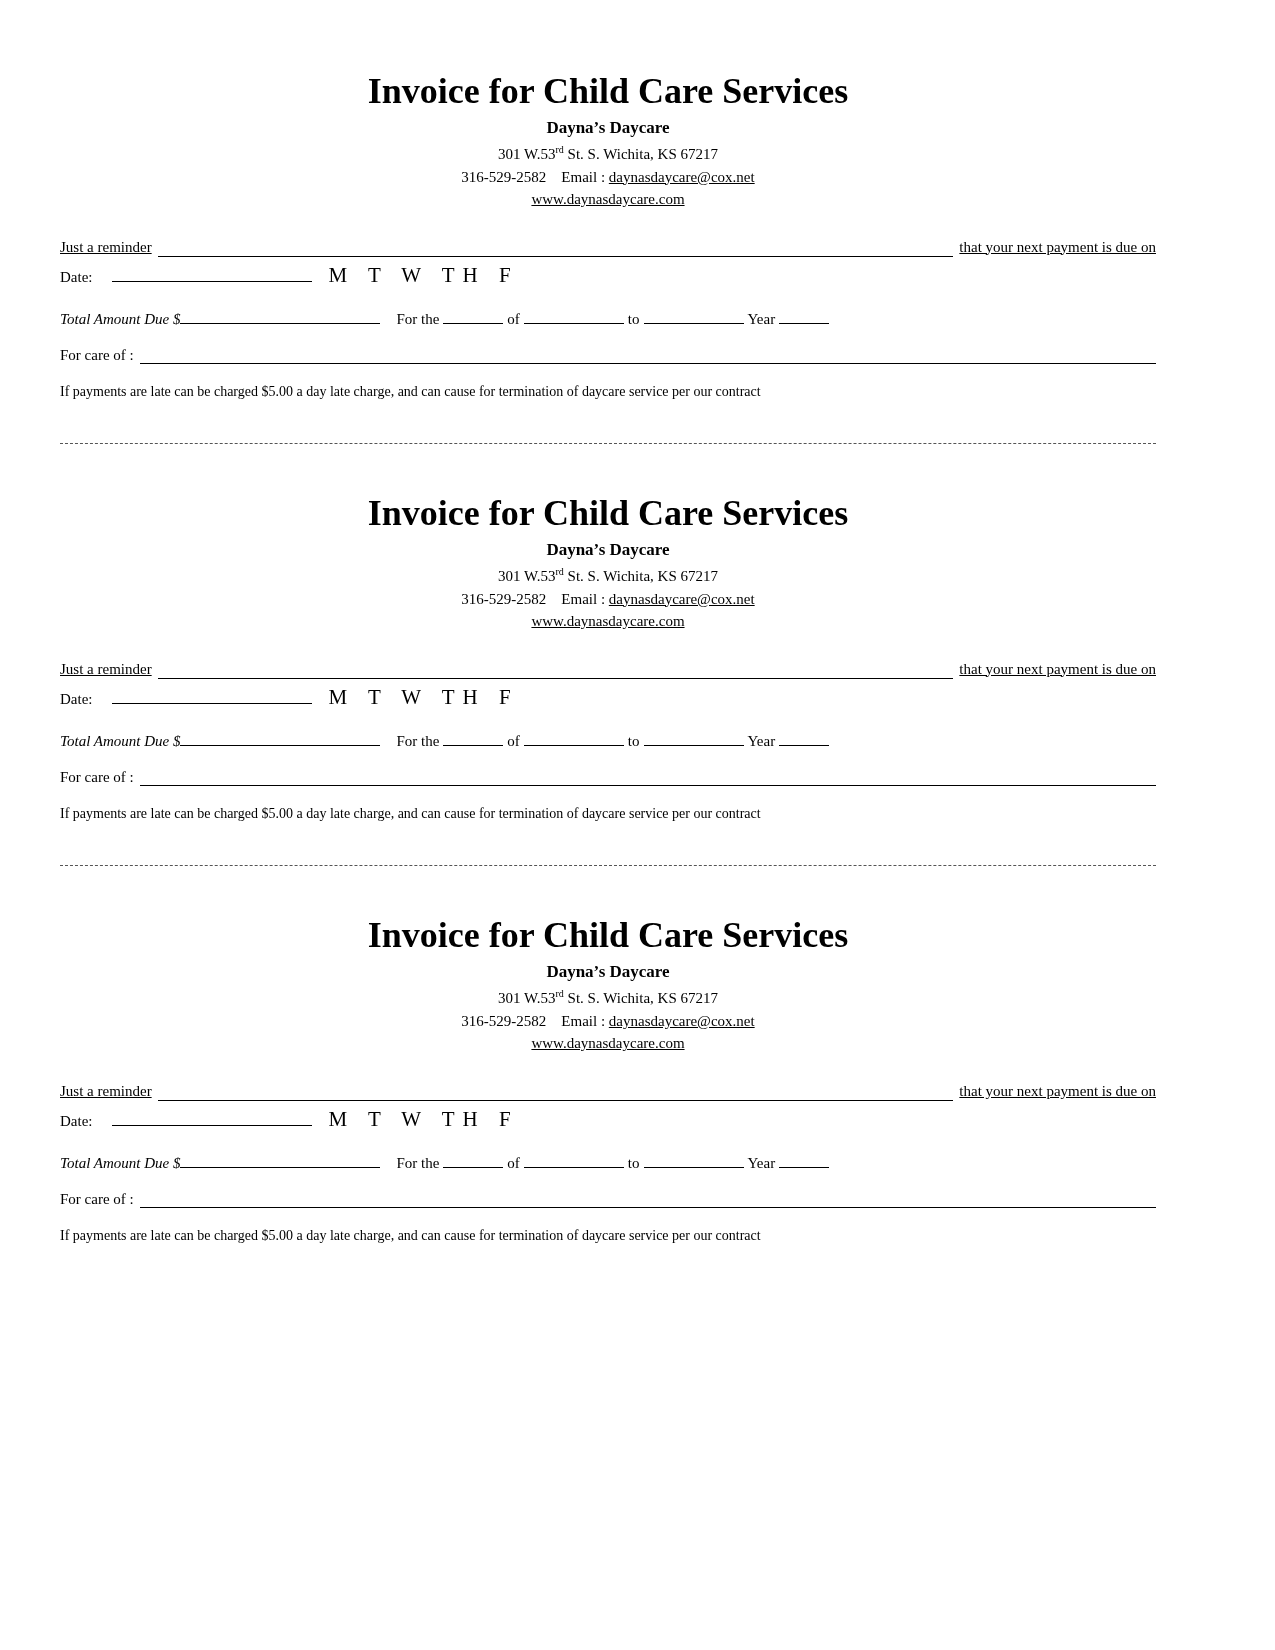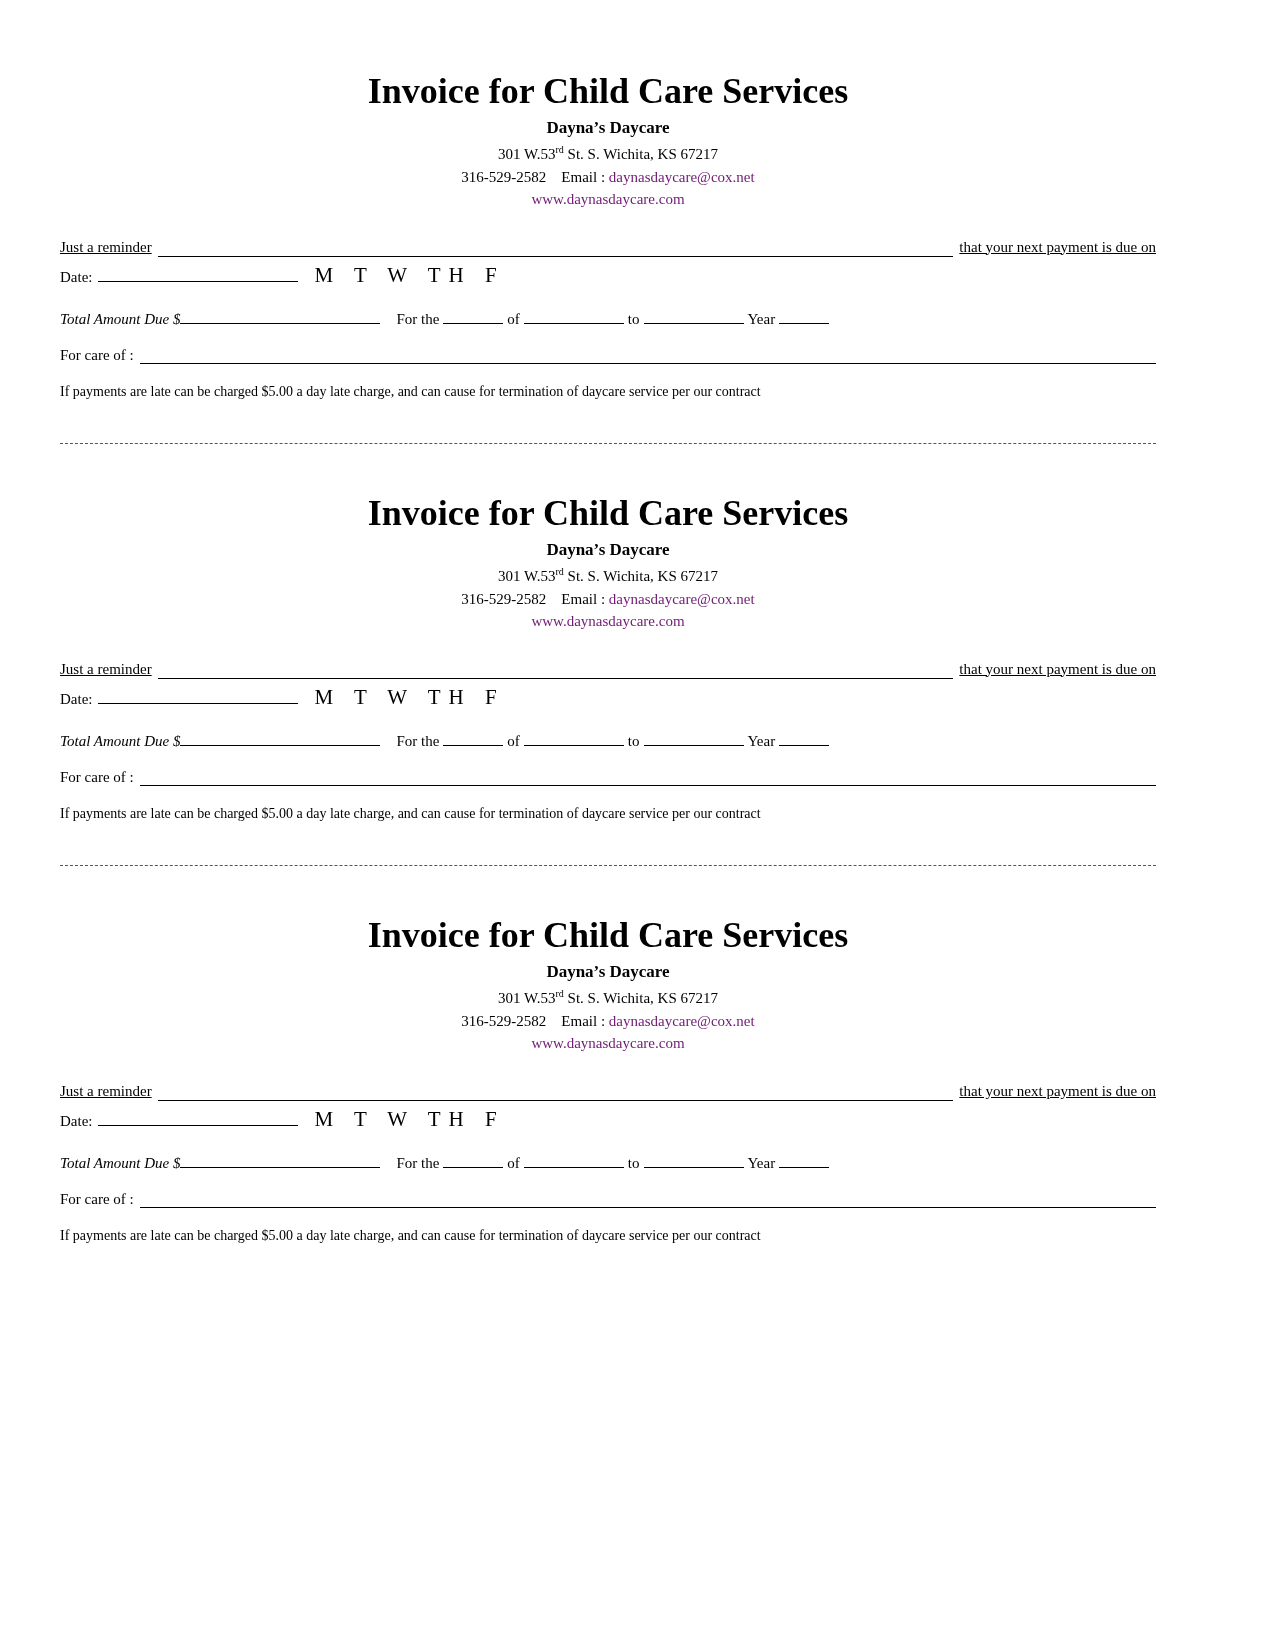--- a/index.html
+++ b/index.html
@@ -54,21 +54,22 @@
       margin-bottom: 4px;
     }
 
     .header p {
       font-size: 15px;
       font-family: Times New Roman, serif;
       line-height: 1.5;
     }
 
     .header a {
-      color: #701a75;
+      color: #000000;
+      text-decoration: underline;
     }
 
     sup {
       font-size: 10px;
     }
 
     .row-reminder {
       display: flex;
       align-items: flex-start;
       margin-bottom: 6px;
@@ -92,21 +93,21 @@
     }
 
     .row-date {
       display: flex;
       align-items: baseline;
       margin-bottom: 18px;
     }
 
     .row-date .label {
       white-space: nowrap;
-      margin-right: 6px;
+      margin-right: 20px;
     }
 
     .row-date .underline-date {
       border-bottom: 1px solid #000;
       width: 200px;
       height: 18px;
       display: inline-block;
       margin-right: 16px;
     }
 

